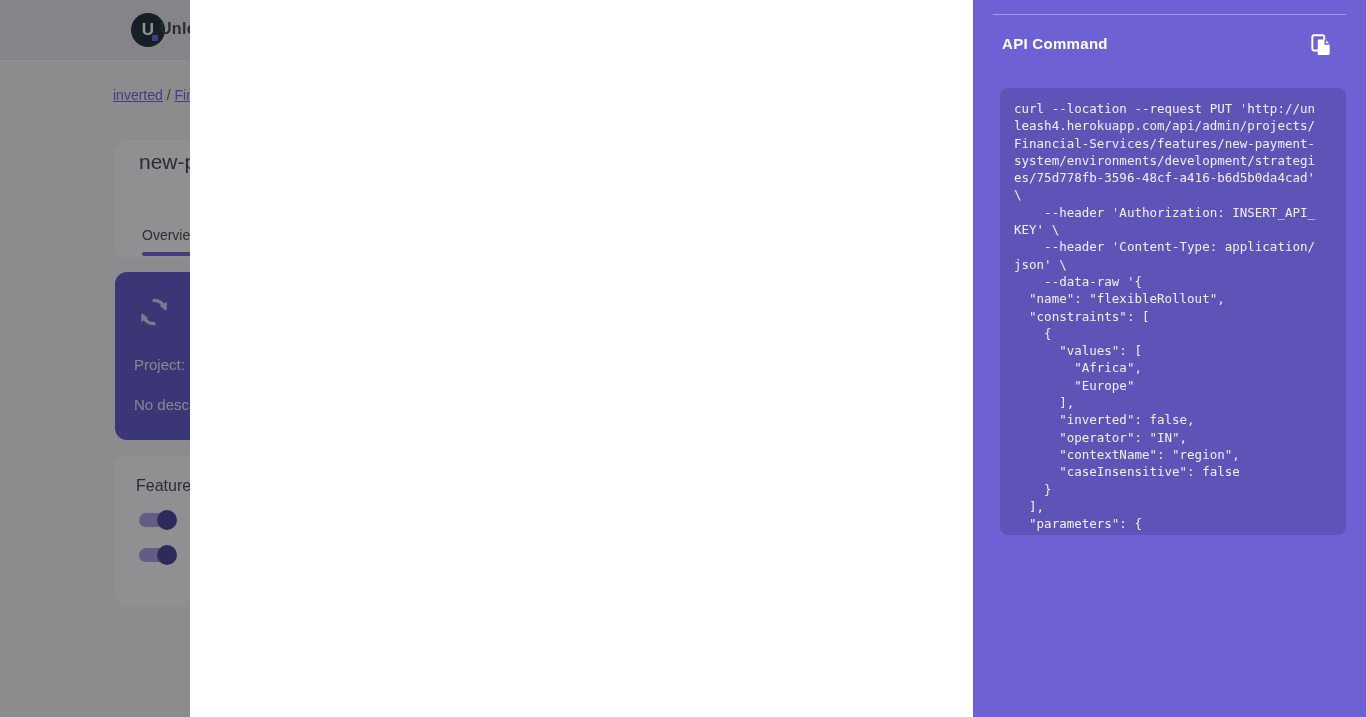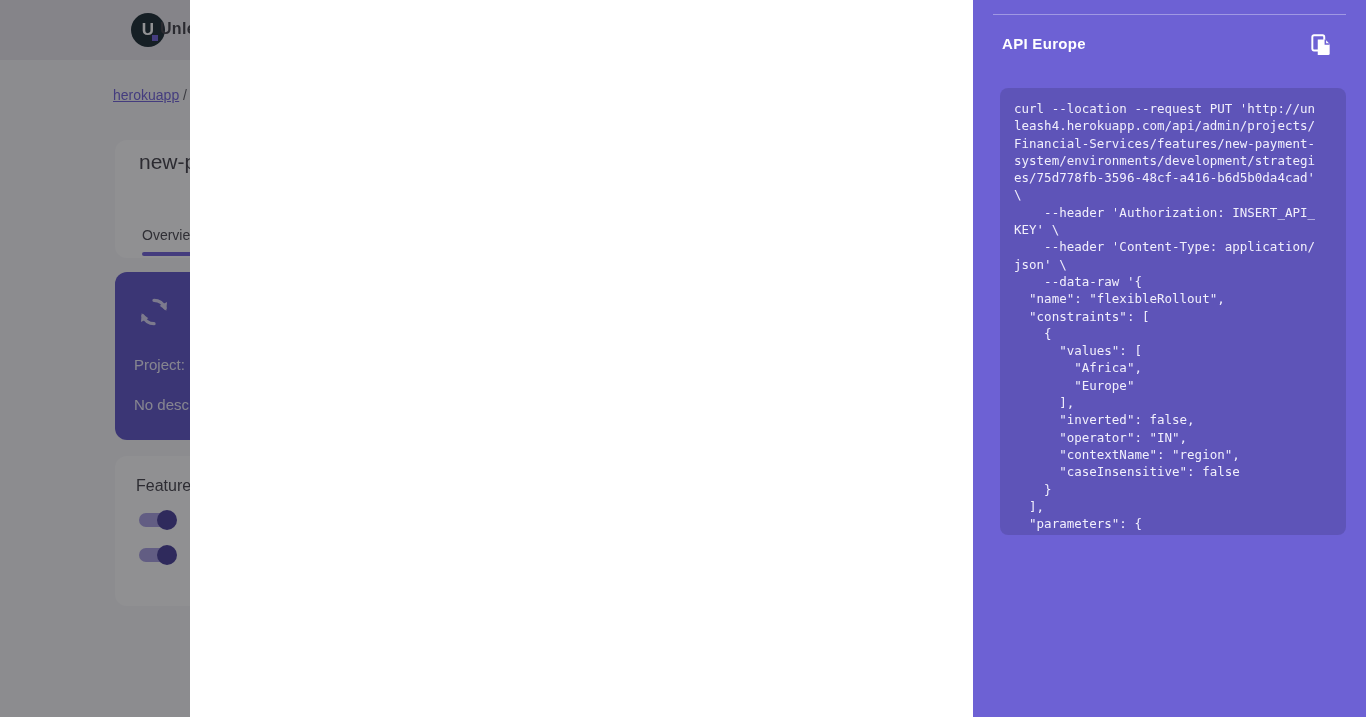--- a/index.html
+++ b/index.html
@@ -114,21 +114,21 @@
 
 <div id="app">
 
   <div class="abs bg-header"></div>
   <div class="abs logo-circle">
     <span>U</span>
   </div>
   <div class="abs logo-square"></div>
   <div class="abs brand">Unleash</div>
   <div class="abs breadcrumb">
-    <a>herokuapp</a>
+    <a>inverted</a>
     <span>/</span>
     <a>Financial-Services</a>
   </div>
   <div class="abs bg-card1"></div>
   <div class="abs bg-title">new-payment-system</div>
   <div class="abs bg-tab">Overview</div>
   <div class="abs bg-tab-underline"></div>
   <div class="abs bg-purple-card"></div>
   <svg class="abs refresh-icon" viewBox="0 0 24 24">
     <path d="M12 5a7 7 0 0 1 6.6 4.6" fill="none" stroke="#d6d2f2" stroke-width="2" stroke-linecap="round"></path>
@@ -232,21 +232,21 @@
   <div class="abs slider-labels">
     <span class="tl0">0%</span>
     <span class="tl25">25%</span>
     <span class="tl50">50%</span>
     <span class="tl75">75%</span>
     <span class="tl100">100%</span>
   </div>
 
   <div class="abs api-panel"></div>
   <div class="abs panel-divider"></div>
-  <div class="abs api-title">API Europe</div>
+  <div class="abs api-title">API Command</div>
   <button class="abs copy-btn">
     <svg viewBox="0 0 24 24">
       <rect x="4" y="3" width="11" height="14" rx="1.5" fill="none" stroke="#fff" stroke-width="1.8"></rect>
       <path d="M9 7h7l4 4v9a1.2 1.2 0 0 1-1.2 1.2H9z" fill="#fff"></path>
       <path d="M16 7v4h4" fill="none" stroke="#6d61d4" stroke-width="1.4"></path>
     </svg>
   </button>
   <div class="abs code-block">
     <pre>curl --location --request PUT 'http://un
 leash4.herokuapp.com/api/admin/projects/

